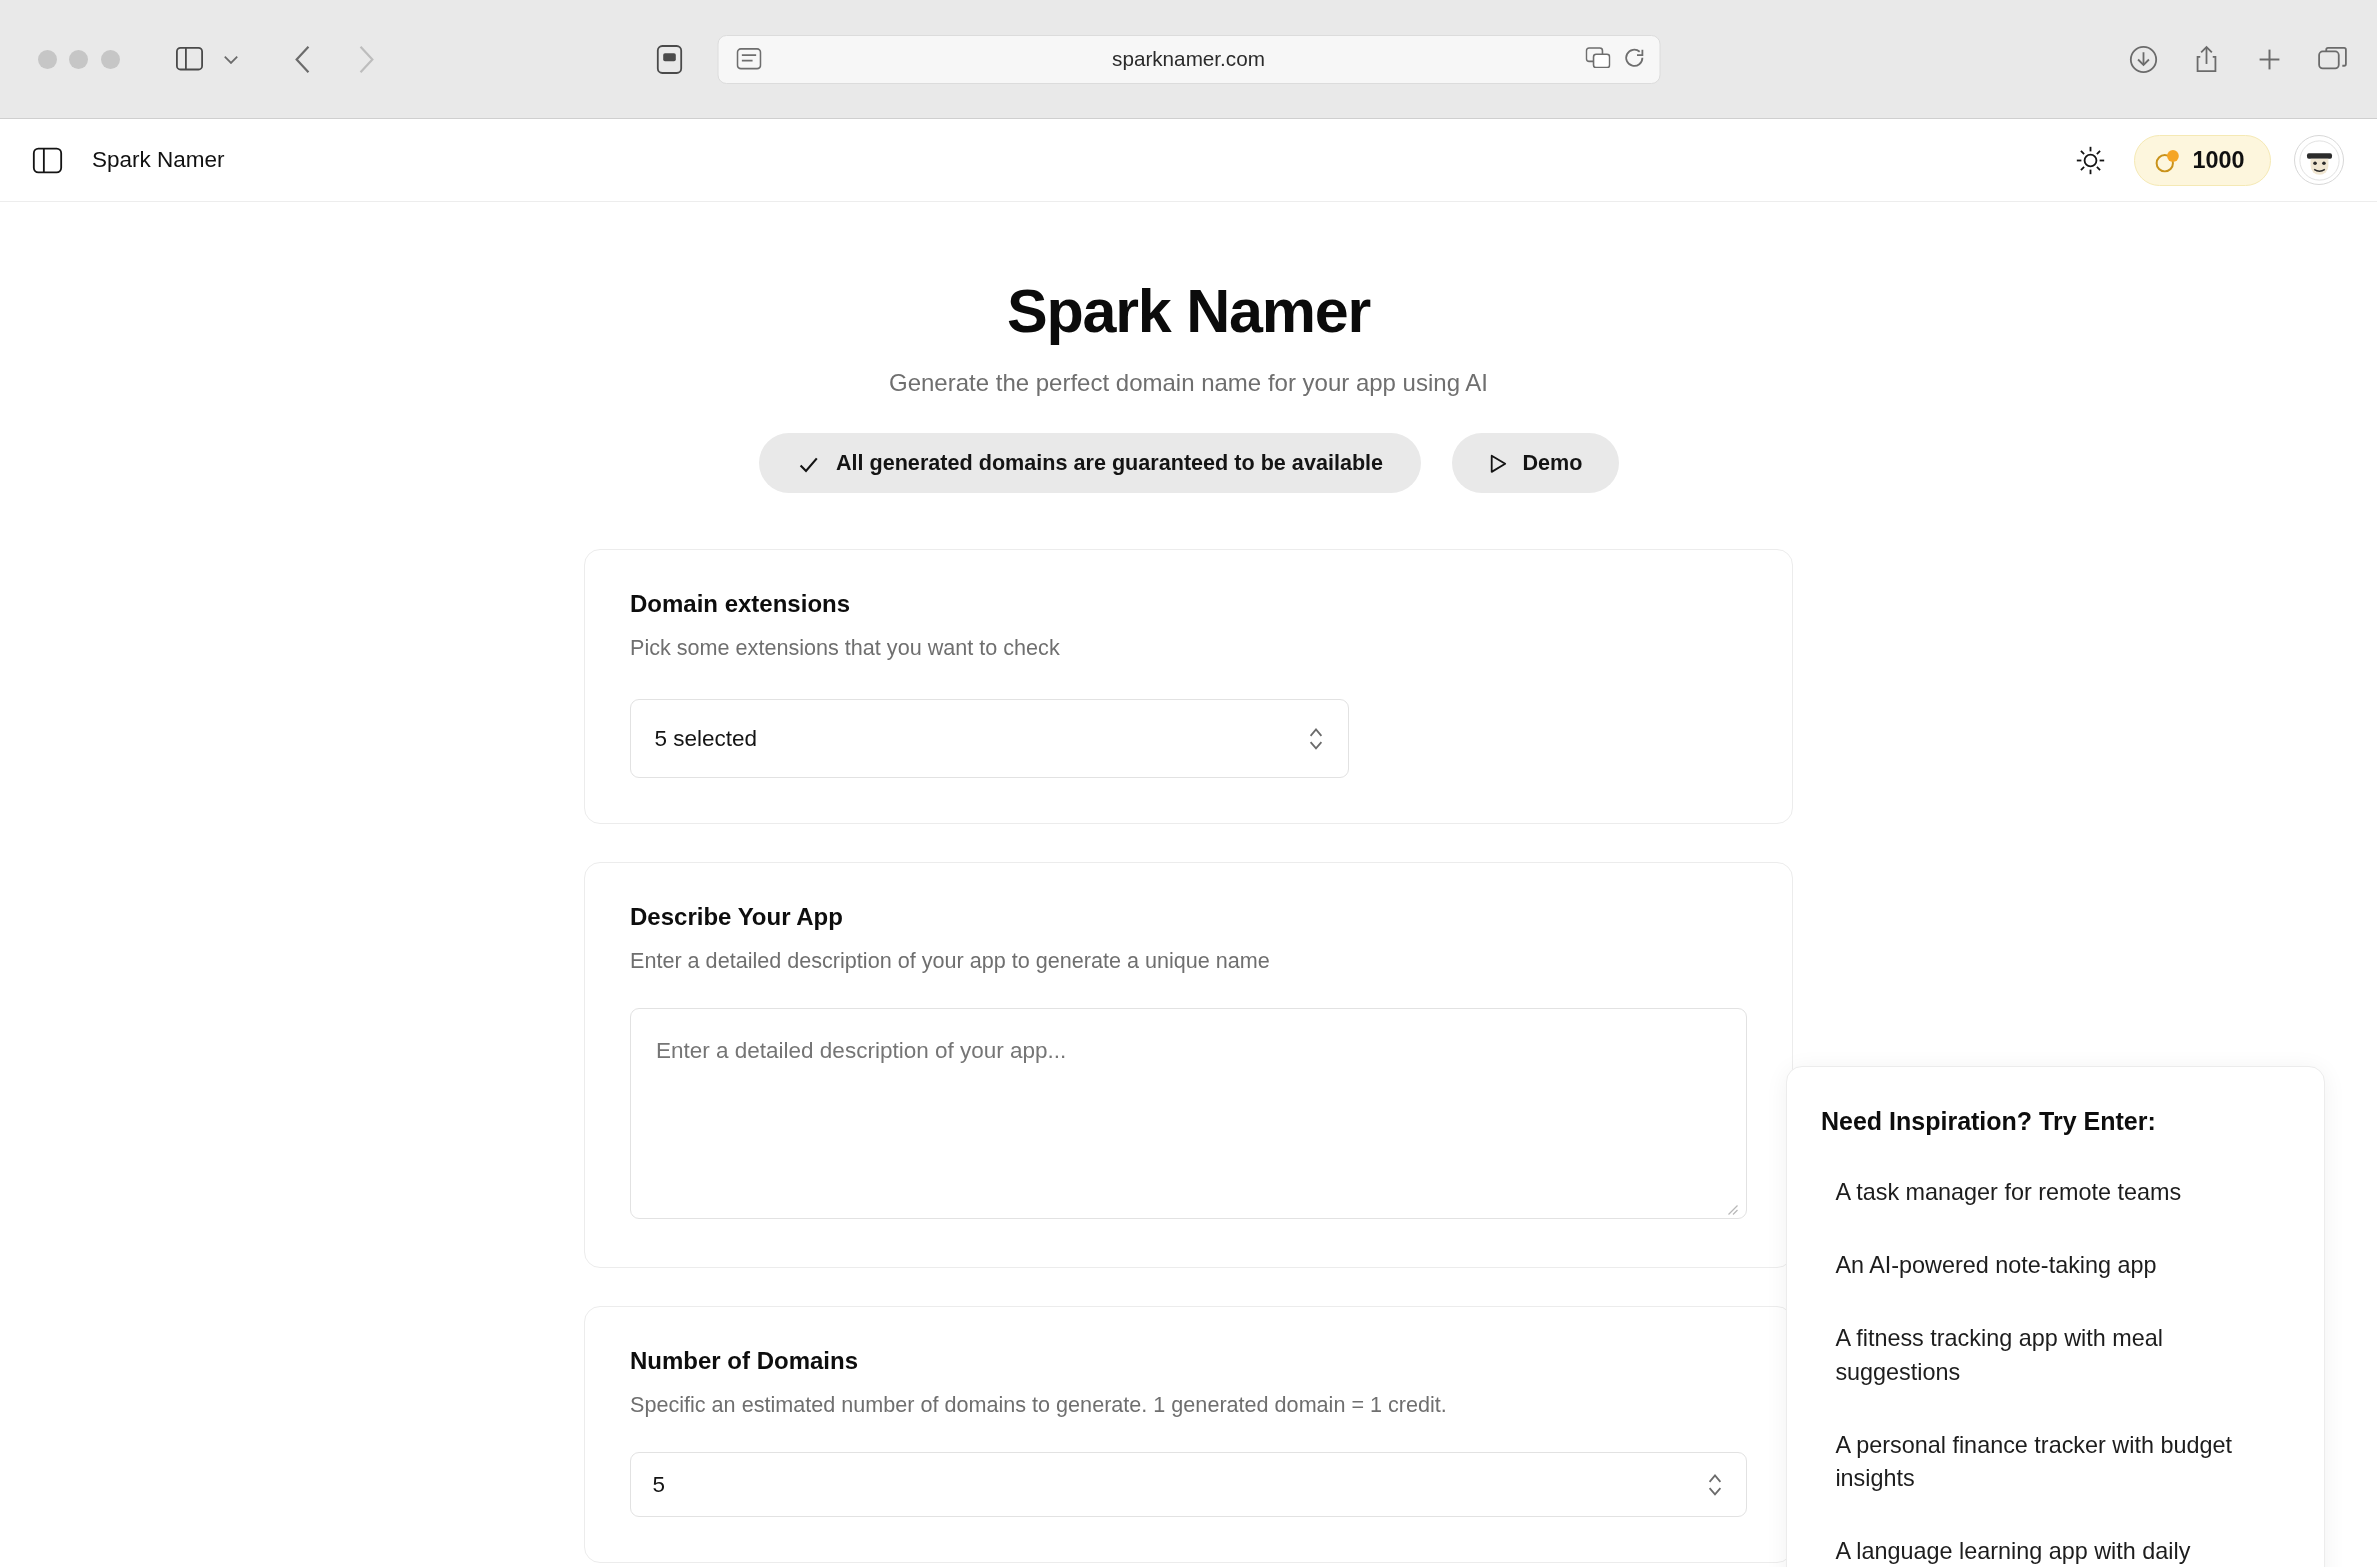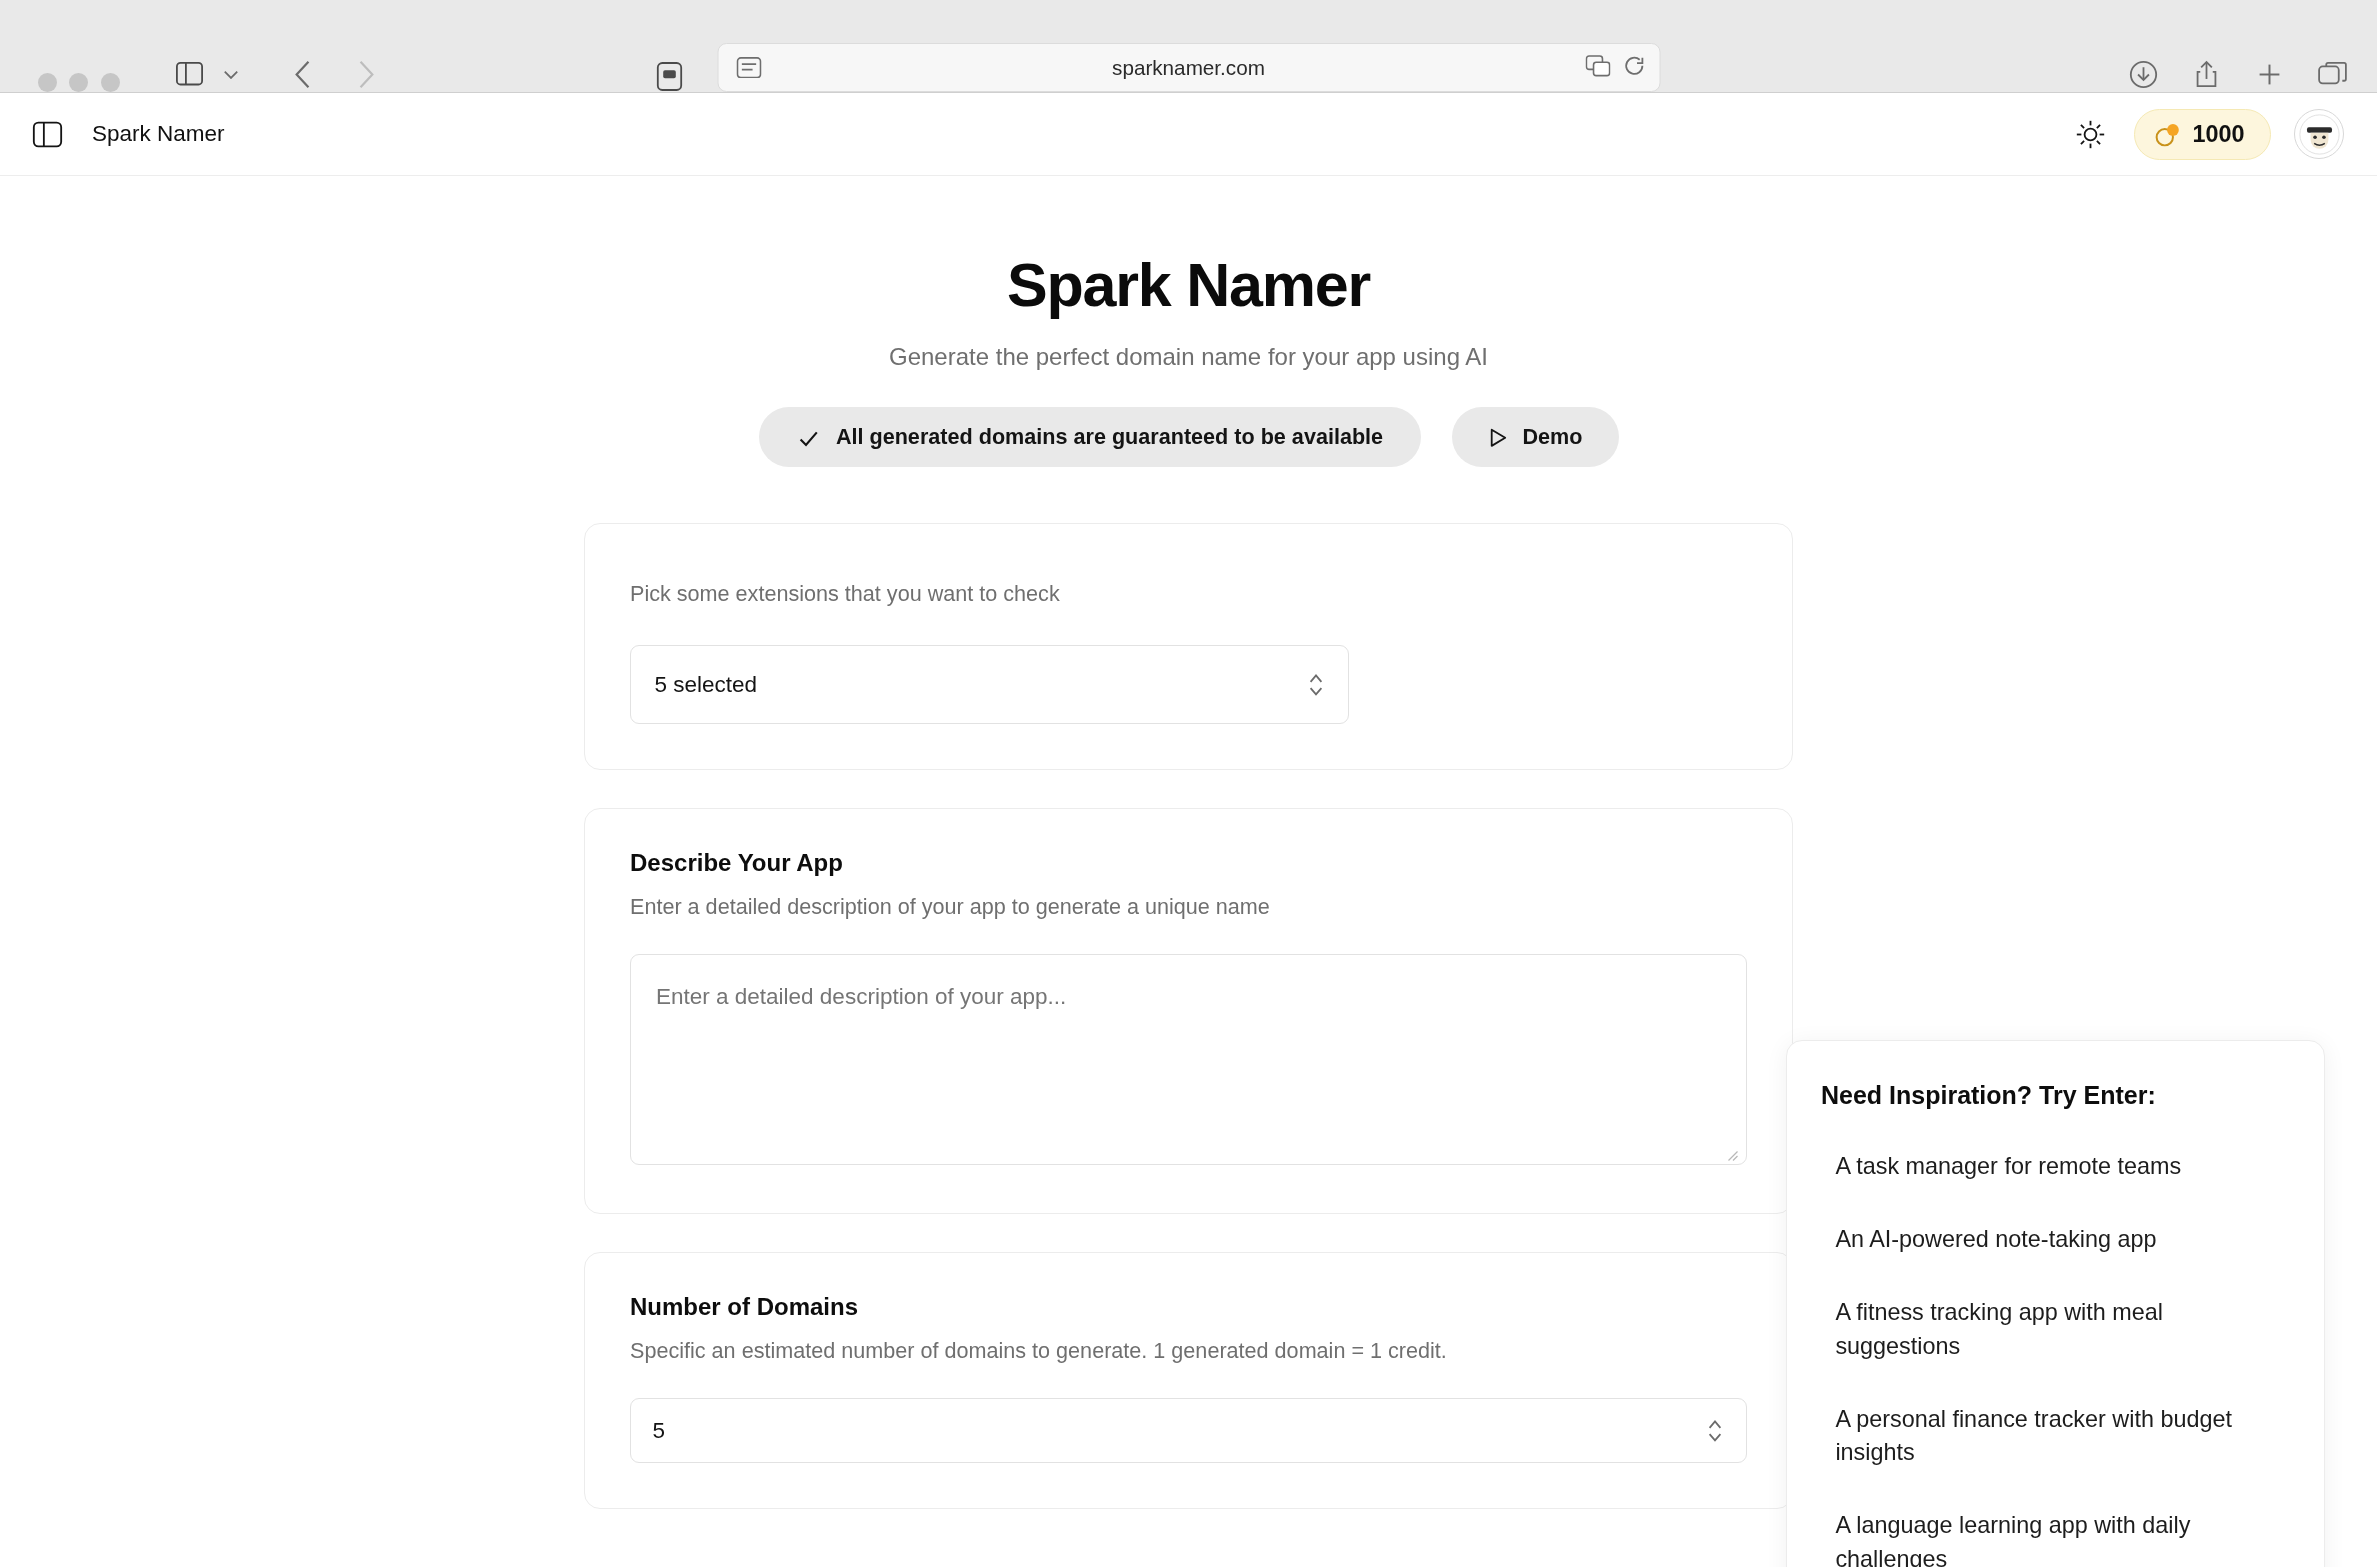--- a/index.html
+++ b/index.html
@@ -6,25 +6,25 @@
   html, body {
     width: 2377px;
     height: 1567px;
     background: #ffffff;
     font-family: "Liberation Sans", sans-serif;
     overflow: hidden;
   }
 
   
   .browser-chrome {
-    height: 93px;
+    height: 119px;
     background: #e9e9e9;
     border-bottom: 0.9px solid #cfcfcf;
     display: flex;
-    align-items: flex-end;
+    align-items: center;
     padding: 0 27px;
     gap: 16px;
     position: relative;
   }
   .traffic-lights { display: flex; gap: 12.6px; align-items: center; margin-left: 10.8px; }
   .dot { width: 19px; height: 19px; border-radius: 50%; background: #c6c6c6; }
   .chrome-icon-btn {
     color: #5a5a5a;
     display: flex; align-items: center; justify-content: center;
     width: 36px; height: 36px;
@@ -371,20 +371,21 @@
             </svg>
         </span>
         <span>Demo</span>
       </div>
     </div>
   </div>
 
   <div class="cards">
 
     <div class="card">
+      <h2>Domain extensions</h2>
       <div class="sub">Pick some extensions that you want to check</div>
       <div class="select-box">
         <span>5 selected</span>
         <span class="stepper-glyph">
           <svg width="18" height="27" viewBox="0 0 20 30" fill="none" stroke="#6b6b6b" stroke-width="2">
             <polyline points="4,12 10,5 16,12"></polyline>
               <polyline points="4,19 10,26 16,19"></polyline>
           </svg>
         </span>
       </div>

